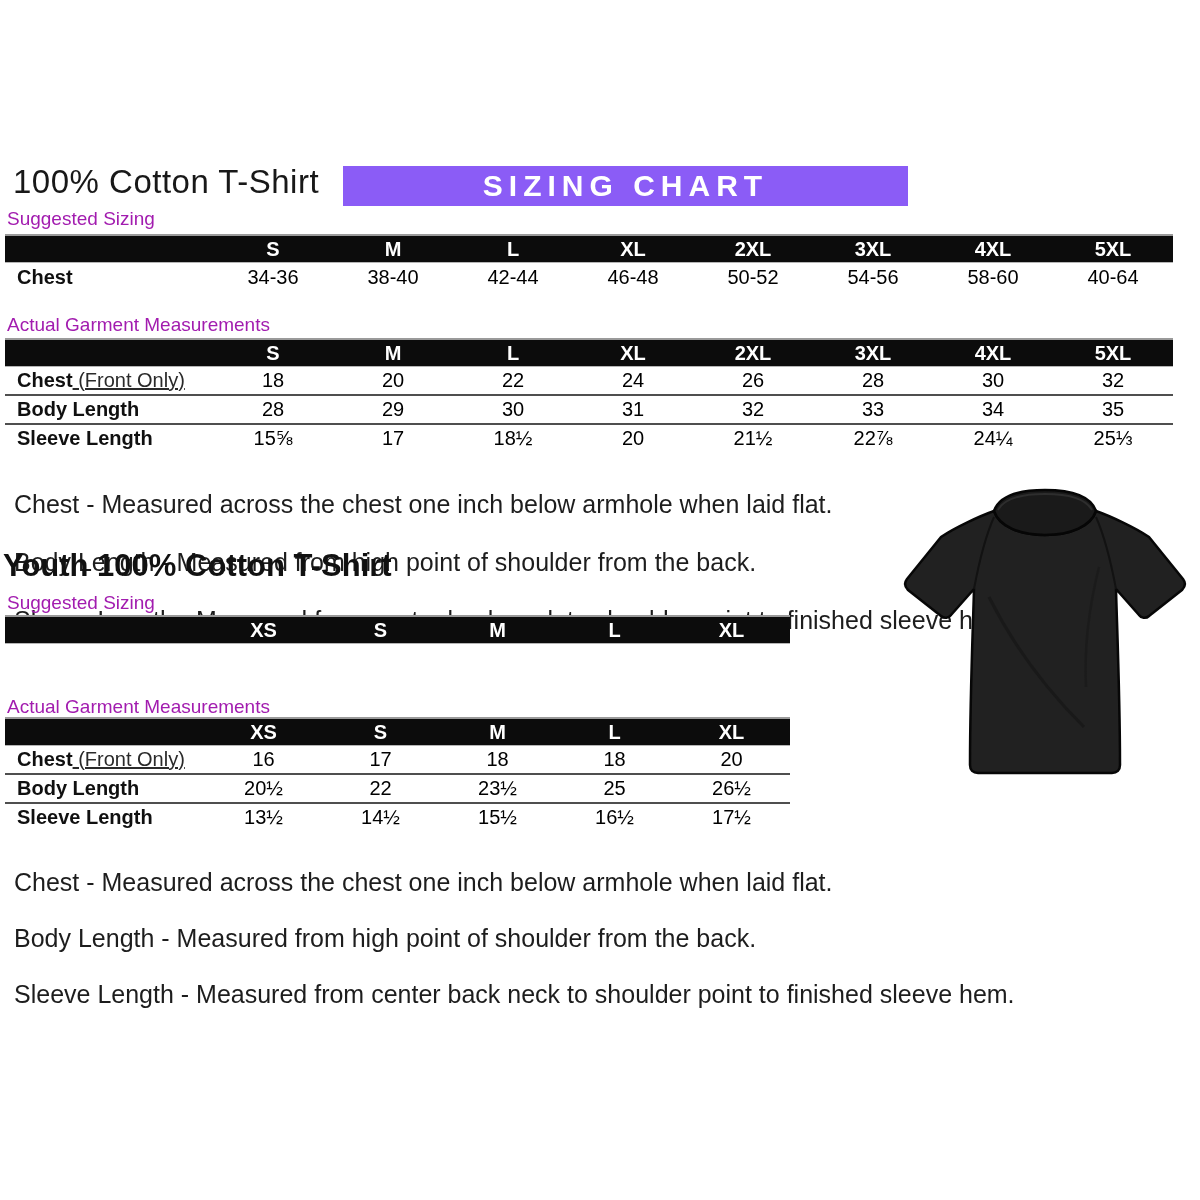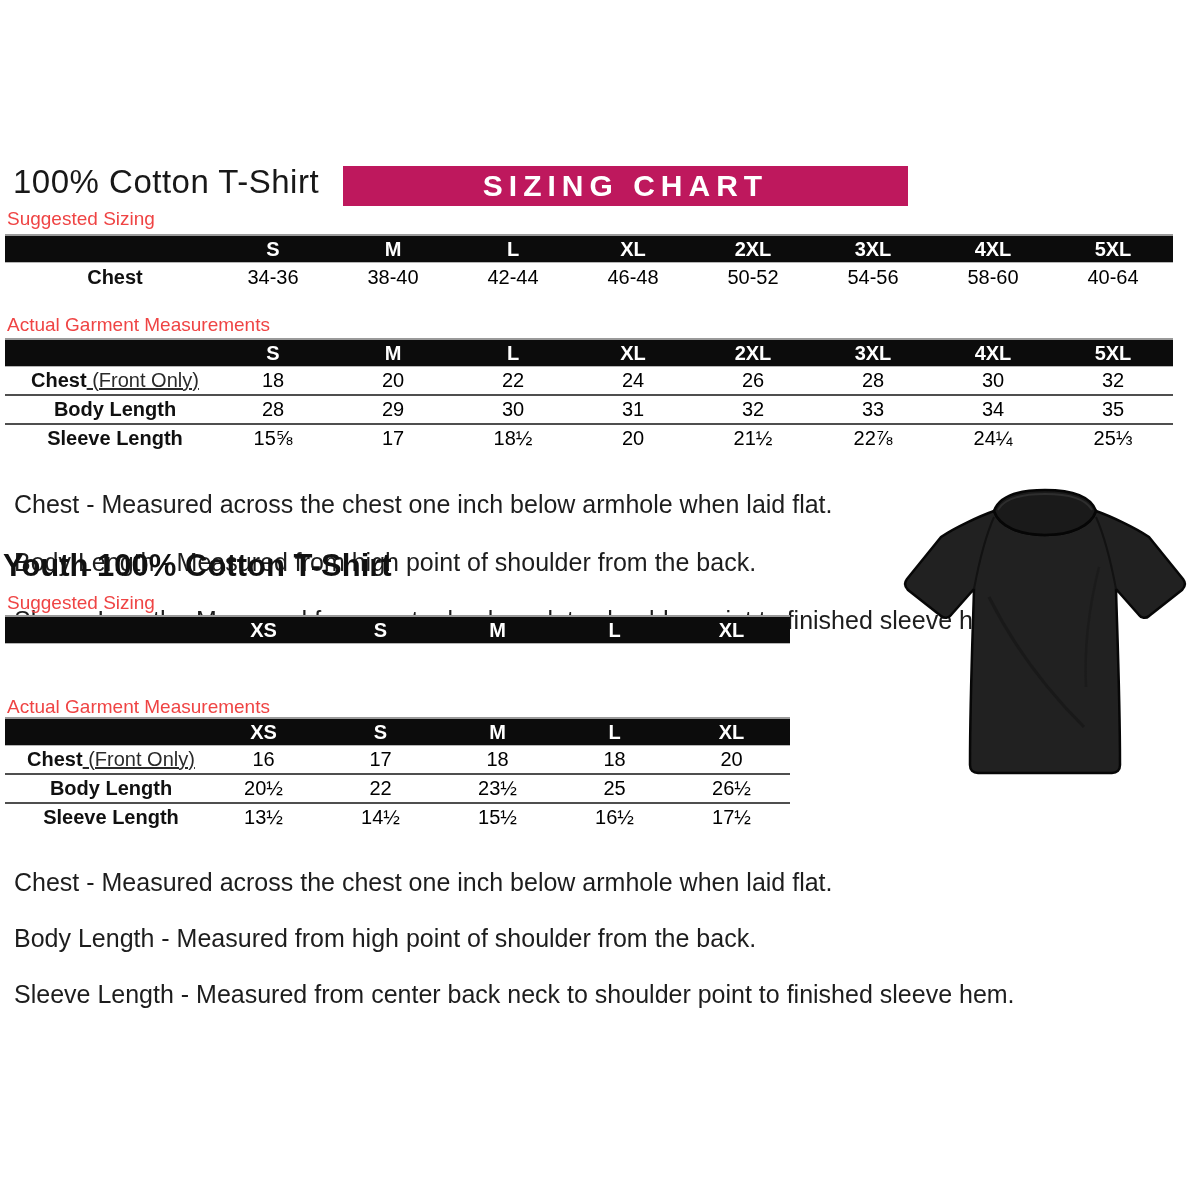--- a/index.html
+++ b/index.html
@@ -4,38 +4,38 @@
 <style>
   html,body{margin:0;padding:0;background:#fff;}
   body{
     width:1200px;height:1200px;position:relative;overflow:hidden;
     font-family:"Liberation Sans","DejaVu Sans",sans-serif;
     -webkit-font-smoothing:antialiased;
   }
   .abs{position:absolute;}
   .page-title{left:13px;top:163px;font-size:33px;font-weight:400;color:#181818;letter-spacing:.5px;}
   .banner{
-    left:343px;top:166px;width:565px;height:40px;background:#be185d;
+    left:343px;top:166px;width:565px;height:40px;background:#8b5cf6;
     color:#fff;font-weight:700;font-size:30px;letter-spacing:6px;
     text-align:center;line-height:40px;
   }
-  .section-label{font-size:19px;color:#ef4444;left:7px;}
+  .section-label{font-size:19px;color:#a21caf;left:7px;}
   .sl-a1{top:208px;} .sl-a2{top:314px;} .sl-y1{top:592px;} .sl-y2{top:696px;}
   .youth-title{left:3px;top:548px;font-size:31px;font-weight:700;color:#111;}
 
   table.sz{border-collapse:collapse;table-layout:fixed;position:absolute;left:5px;}
   table.sz th{
     background:#0c0c0c;color:#fff;font-weight:700;font-size:20px;
     text-align:center;height:26px;padding:0;
     border-top:2px solid #9a9a9a;border-bottom:1px solid #b5b5b5;
   }
   table.sz td{
     font-size:20px;color:#000000;text-align:center;height:29px;padding:0;
   }
-  table.sz td.lbl{text-align:center;padding-left:12px;color:#101010;font-weight:700;white-space:nowrap;}
+  table.sz td.lbl{text-align:left;padding-left:12px;color:#101010;font-weight:700;white-space:nowrap;}
   table.sz td.lbl .suffix{font-weight:400;color:#2a2a2a;text-decoration:underline;}
   .t-adult-sug{top:234px;width:1168px;}
   .t-adult-act{top:338px;width:1168px;}
   .t-youth-sug{top:615px;width:785px;}
   .t-youth-act{top:717px;width:785px;}
   table.sz tr.sep td{border-top:2px solid #4f4f4f;}
   table.sz.act td{height:27px;}
 
   .notes{left:14px;font-size:25px;color:#1d1d1d;line-height:29px;white-space:pre-line;}
   .n-adult{top:461px;} .n-youth{top:840px;line-height:28px;}

